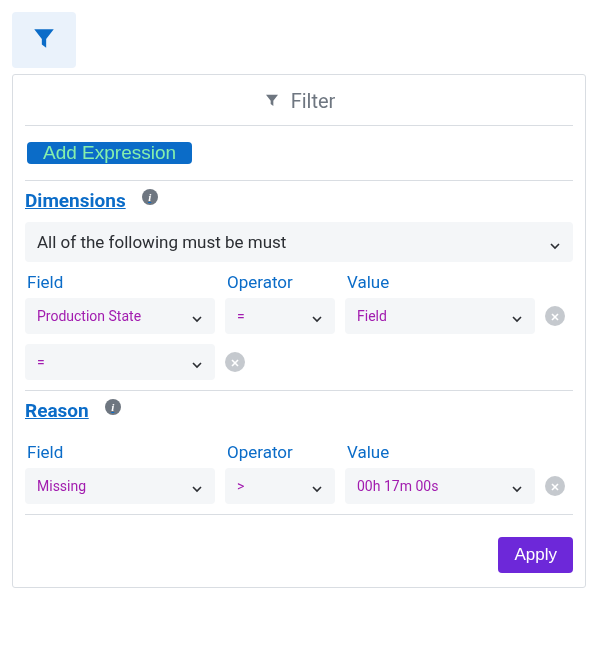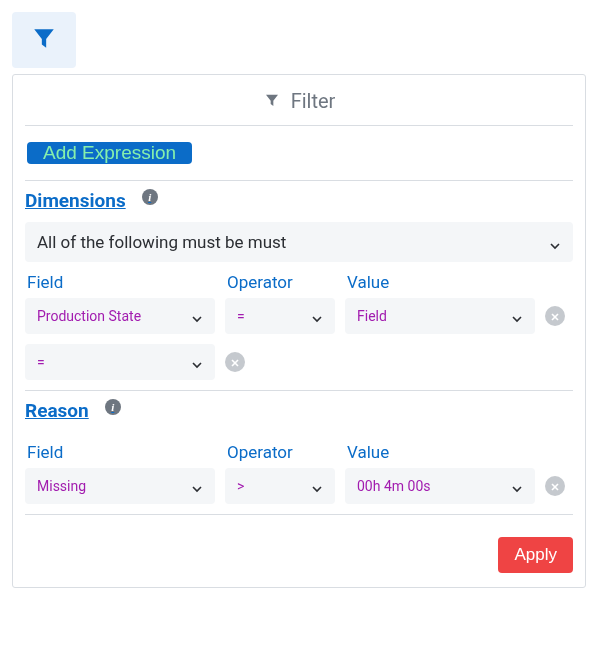--- a/index.html
+++ b/index.html
@@ -122,21 +122,21 @@
     display: flex; align-items: center; justify-content: center;
     cursor: pointer;
   }
   .remove-btn svg line { stroke: #fff; stroke-width: 1.6; }
 
   .footer {
     display: flex; justify-content: flex-end;
     padding-top: 14px;
   }
   .apply-btn {
-    background: #ef4444;
+    background: #6d28d9;
     color: #fff;
     border: none;
     border-radius: 4px;
     font-size: 17px;
     padding: 8px 16px;
     cursor: pointer;
   }
 </style>
 </head>
 <body>
@@ -259,21 +259,21 @@
                 <polyline points="2,4 6,8 10,4"></polyline>
               </svg></span>
         </div>
         <div class="select-cell">
           <span>&gt;</span>
           <span class="chev"><svg viewBox="0 0 12 12">
                 <polyline points="2,4 6,8 10,4"></polyline>
               </svg></span>
         </div>
         <div class="select-cell">
-          <span>00h 4m 00s</span>
+          <span>00h 17m 00s</span>
           <span class="chev"><svg viewBox="0 0 12 12">
                 <polyline points="2,4 6,8 10,4"></polyline>
               </svg></span>
         </div>
         <div class="remove-btn">
           <span>
             <svg width="10" height="10" viewBox="0 0 10 10">
                 <line x1="2" y1="2" x2="8" y2="8"></line>
                 <line x1="8" y1="2" x2="2" y2="8"></line>
               </svg>

